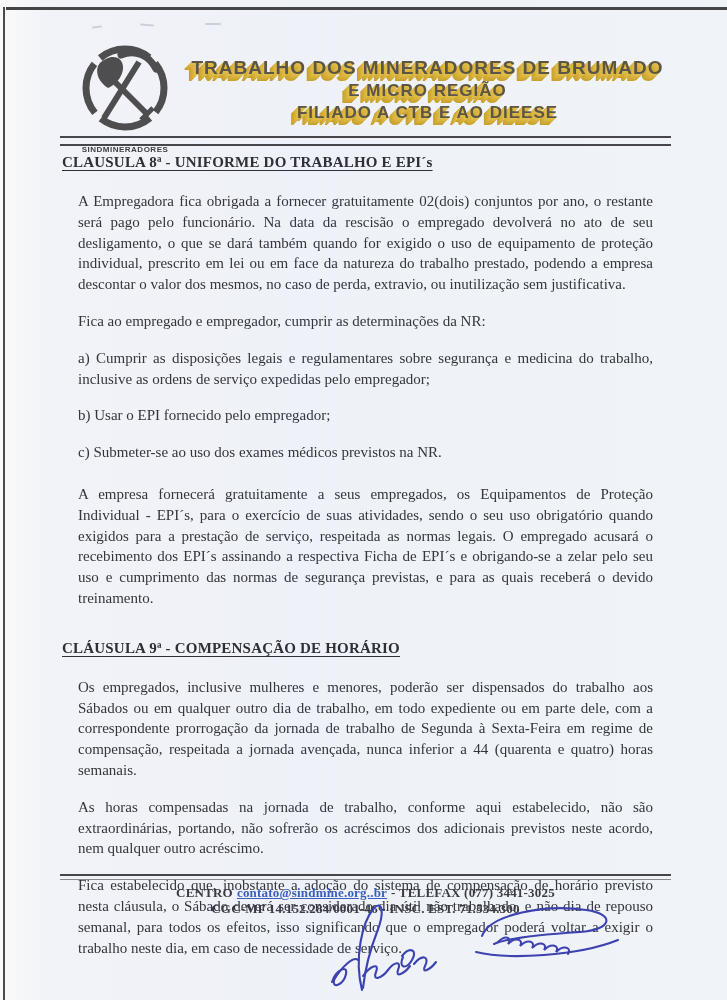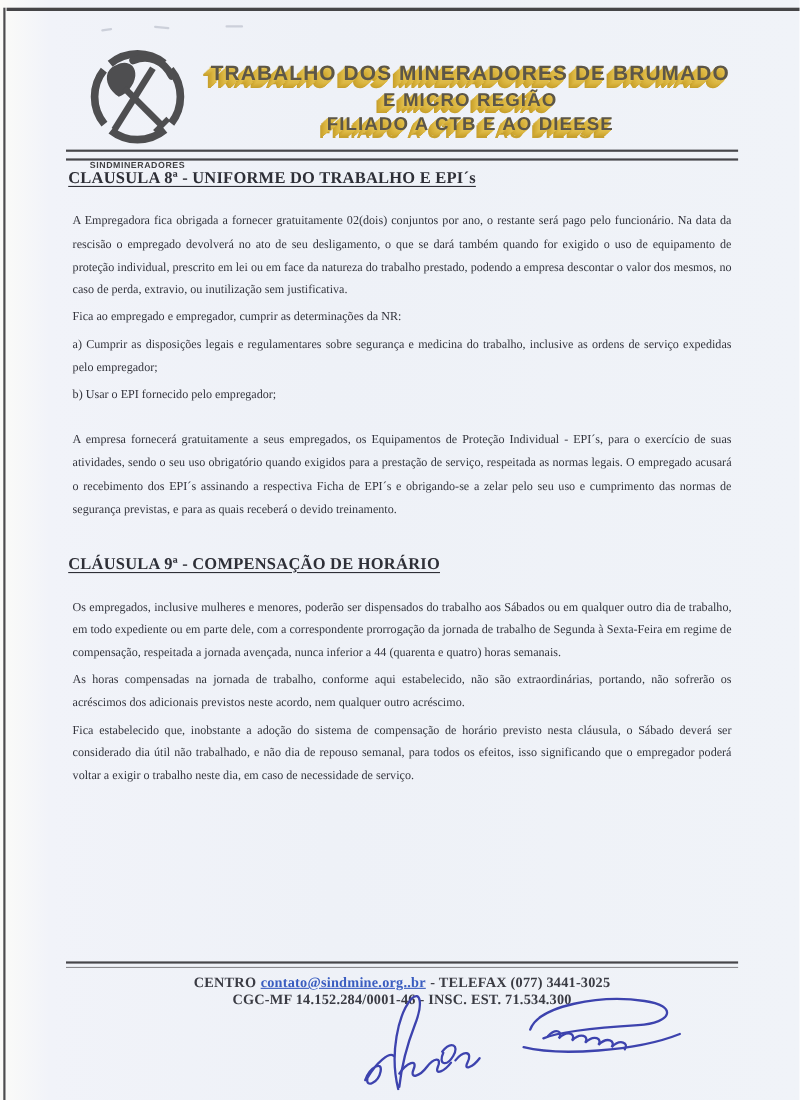--- a/index.html
+++ b/index.html
@@ -37,21 +37,21 @@
   .header-rule { position:absolute; top:136px; left:60px; right:56px; height:6px;
     border-top:2px solid #47474b; border-bottom:2px solid #47474b; }
 
   
   .content { position:absolute; top:154px; left:62px; right:58px; color:#34353d; }
   .clause-heading {
     font-size:15px; font-weight:bold; letter-spacing:.2px;
     text-decoration:underline; text-underline-offset:3px;
     margin:0 0 20px 0; color:#2e2f37;
   }
-  .content p { margin:4px; font-size:11px; line-height:20.8px; text-align:justify; }
+  .content p { margin:16px; font-size:15px; line-height:20.8px; text-align:justify; }
   p.gap-before { margin-top:21px; }
   .clause9-heading { margin-top:31px; }
 
   
   .footer { position:absolute; top:874px; left:60px; right:56px; text-align:center; }
   .footer-rule { height:3px; border-top:2px solid #46464a; border-bottom:1px solid #8a8a8e; margin-bottom:5px; }
   .footer-line { font-size:13px; font-weight:bold; color:#3a3b43; letter-spacing:.2px; line-height:15.5px; }
   .email-link { color:#3a5dc0; text-decoration:underline; margin:0 4px; }
 
   .sig { position:absolute; }
@@ -99,20 +99,21 @@
 
   <div class="header-rule"></div>
 
   <div class="content">
     <h2 class="clause-heading">CLAUSULA 8ª - UNIFORME DO TRABALHO E EPI´s</h2>
 
     <p>A Empregadora fica obrigada a fornecer gratuitamente 02(dois) conjuntos por ano, o restante será pago pelo funcionário. Na data da rescisão o empregado devolverá no ato de seu desligamento, o que se dará também quando for exigido o uso de equipamento de proteção individual, prescrito em lei ou em face da natureza do trabalho prestado, podendo a empresa descontar o valor dos mesmos, no caso de perda, extravio, ou inutilização sem justificativa.</p>
     <p>Fica ao empregado e empregador, cumprir as determinações da NR:</p>
     <p>a) Cumprir as disposições legais e regulamentares sobre segurança e medicina do trabalho, inclusive as ordens de serviço expedidas pelo empregador;</p>
     <p>b) Usar o EPI fornecido pelo empregador;</p>
+    <p>c) Submeter-se ao uso dos exames médicos previstos na NR.</p>
     <p class="gap-before">A empresa fornecerá gratuitamente a seus empregados, os Equipamentos de Proteção Individual - EPI´s, para o exercício de suas atividades, sendo o seu uso obrigatório quando exigidos para a prestação de serviço, respeitada as normas legais. O empregado acusará o recebimento dos EPI´s assinando a respectiva Ficha de EPI´s e obrigando-se a zelar pelo seu uso e cumprimento das normas de segurança previstas, e para as quais receberá o devido treinamento.</p>
 
     <h2 class="clause-heading clause9-heading">CLÁUSULA 9ª - COMPENSAÇÃO DE HORÁRIO</h2>
 
     <p>Os empregados, inclusive mulheres e menores, poderão ser dispensados do trabalho aos Sábados ou em qualquer outro dia de trabalho, em todo expediente ou em parte dele, com a correspondente prorrogação da jornada de trabalho de Segunda à Sexta-Feira em regime de compensação, respeitada a jornada avençada, nunca inferior a 44 (quarenta e quatro) horas semanais.</p>
     <p>As horas compensadas na jornada de trabalho, conforme aqui estabelecido, não são extraordinárias, portando, não sofrerão os acréscimos dos adicionais previstos neste acordo, nem qualquer outro acréscimo.</p>
     <p>Fica estabelecido que, inobstante a adoção do sistema de compensação de horário previsto nesta cláusula, o Sábado deverá ser considerado dia útil não trabalhado, e não dia de repouso semanal, para todos os efeitos, isso significando que o empregador poderá voltar a exigir o trabalho neste dia, em caso de necessidade de serviço.</p>
   </div>
 
   <div class="footer">

